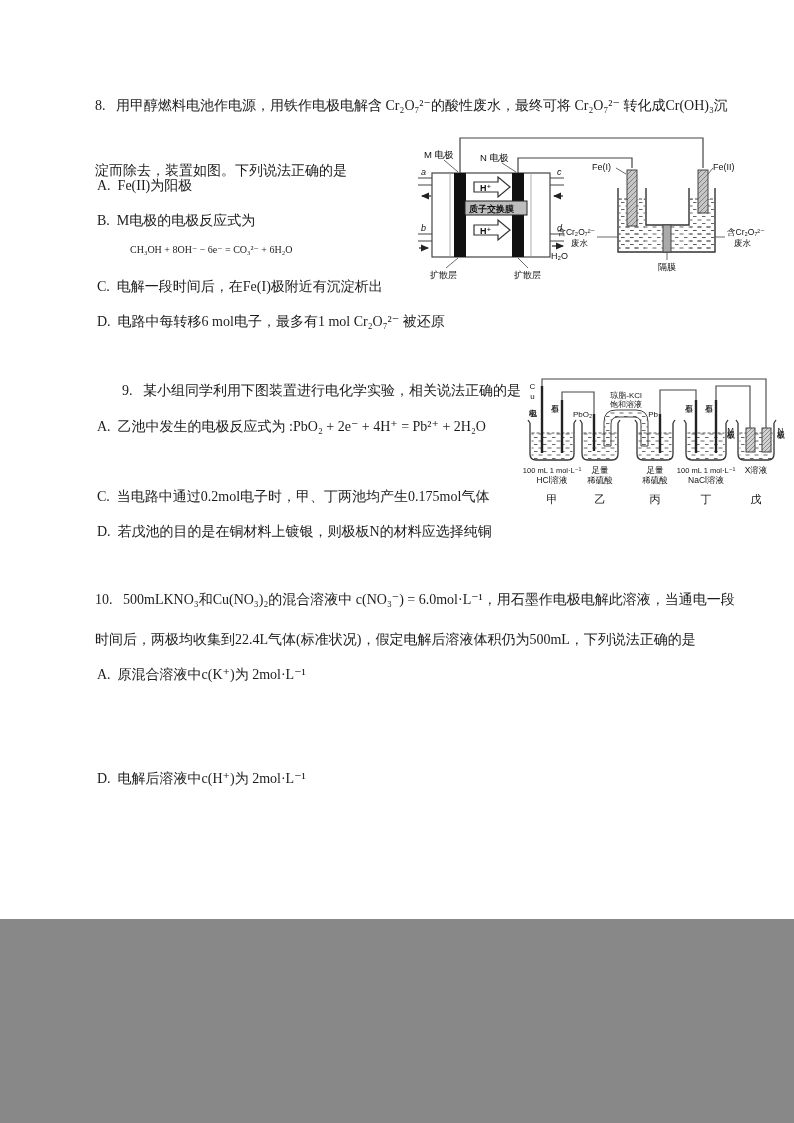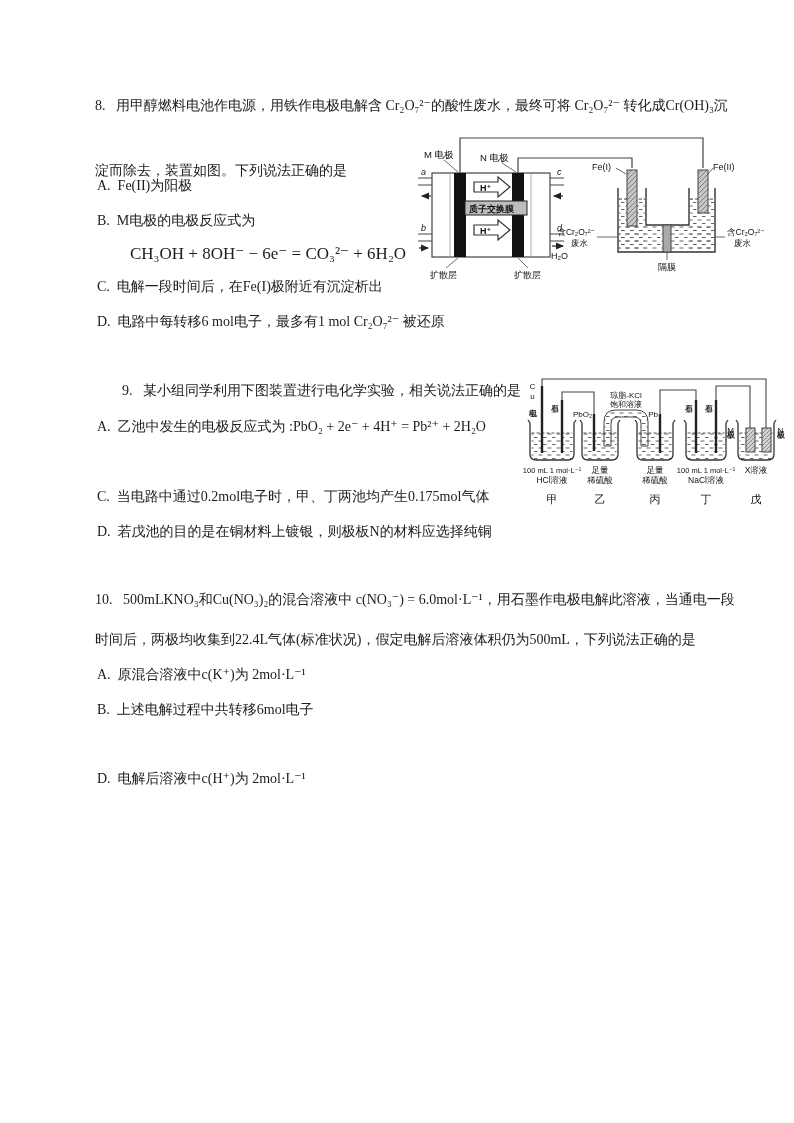--- a/index.html
+++ b/index.html
@@ -1,22 +1,22 @@
 <!DOCTYPE html>
 <html><head>
 <meta charset="utf-8">
 <style>
   html,body{margin:0;padding:0;background:#888;}
   .page{
-    position:relative;width:794px;height:1123px;background:#ffffff;
+    position:relative;width:794px;height:919px;background:#ffffff;
     font-family:"Liberation Serif","DejaVu Serif","DejaVu Sans",serif;
     color:#1c1c1c;overflow:hidden;margin:0 auto;
   }
   .line{position:absolute;white-space:pre;font-size:14px;line-height:1.35;}
-  .eq{font-size:17px;}
+  .eq{font-size:10px;}
   .diagram{position:absolute;}
   svg text{
     font-family:"Liberation Sans","DejaVu Sans",sans-serif;
     fill:#111;
   }
   .vlabel{
     position:absolute;writing-mode:vertical-rl;text-orientation:upright;
     font-family:"Liberation Sans","DejaVu Sans",sans-serif;
     font-size:8px;letter-spacing:1px;color:#111;white-space:pre;line-height:1;
   }
@@ -214,16 +214,15 @@
     <div class="vlabel" style="left:30px;top:22px;">石墨</div>
     <div class="vlabel" style="left:164px;top:22px;">石墨</div>
     <div class="vlabel" style="left:184px;top:22px;">石墨</div>
     <div class="vlabel" style="left:206px;top:48px;">极板M</div>
     <div class="vlabel" style="left:256px;top:48px;">极板N</div>
   </div>
 
   <div class="line" style="left:95px;top:591px;">10.   500mLKNO₃和Cu(NO₃)₂的混合溶液中 c(NO₃⁻) = 6.0mol·L⁻¹，用石墨作电极电解此溶液，当通电一段</div>
   <div class="line" style="left:95px;top:631px;">时间后，两极均收集到22.4L气体(标准状况)，假定电解后溶液体积仍为500mL，下列说法正确的是</div>
   <div class="line" style="left:97px;top:666px;">A.  原混合溶液中c(K⁺)为 2mol·L⁻¹</div>
-  <div class="line" style="left:97px;top:701px;">B.  上述电解过程中共转移6mol电子</div>
   <div class="line" style="left:97px;top:770px;text-align:right;">D.  电解后溶液中c(H⁺)为 2mol·L⁻¹</div>
 
 </div>
 
 </body></html>

